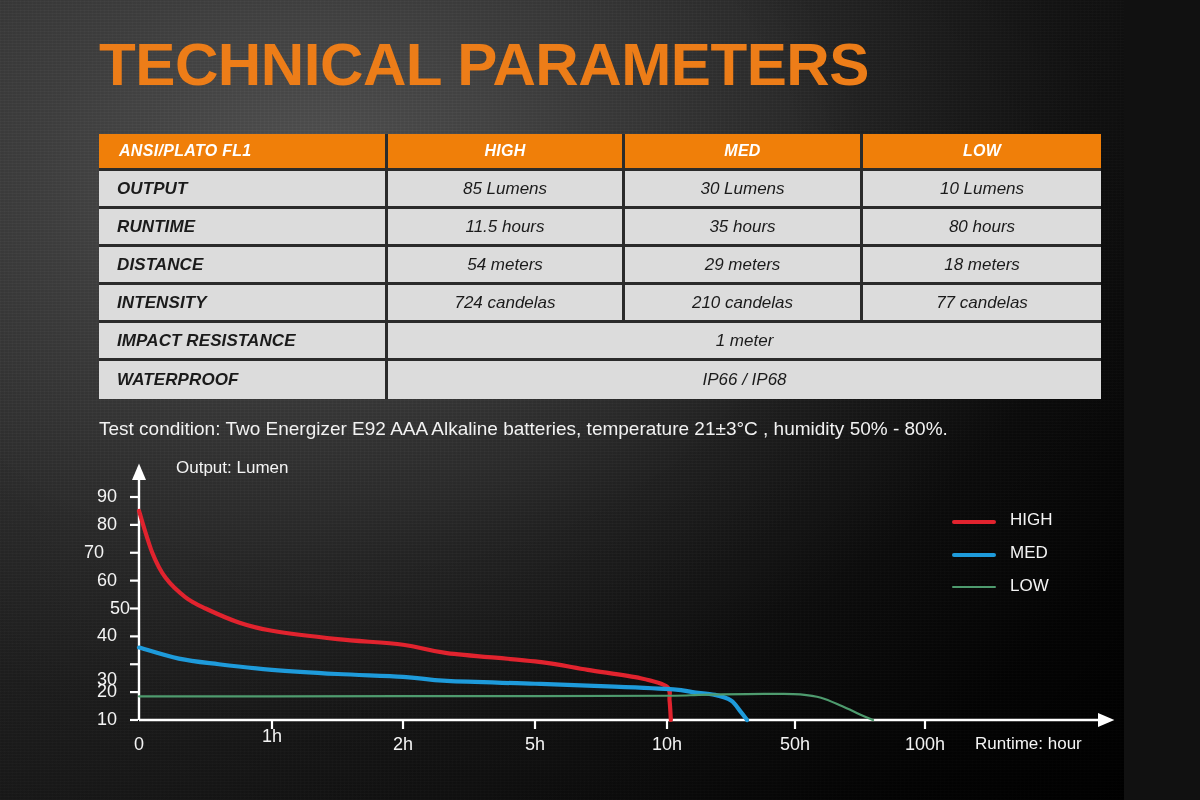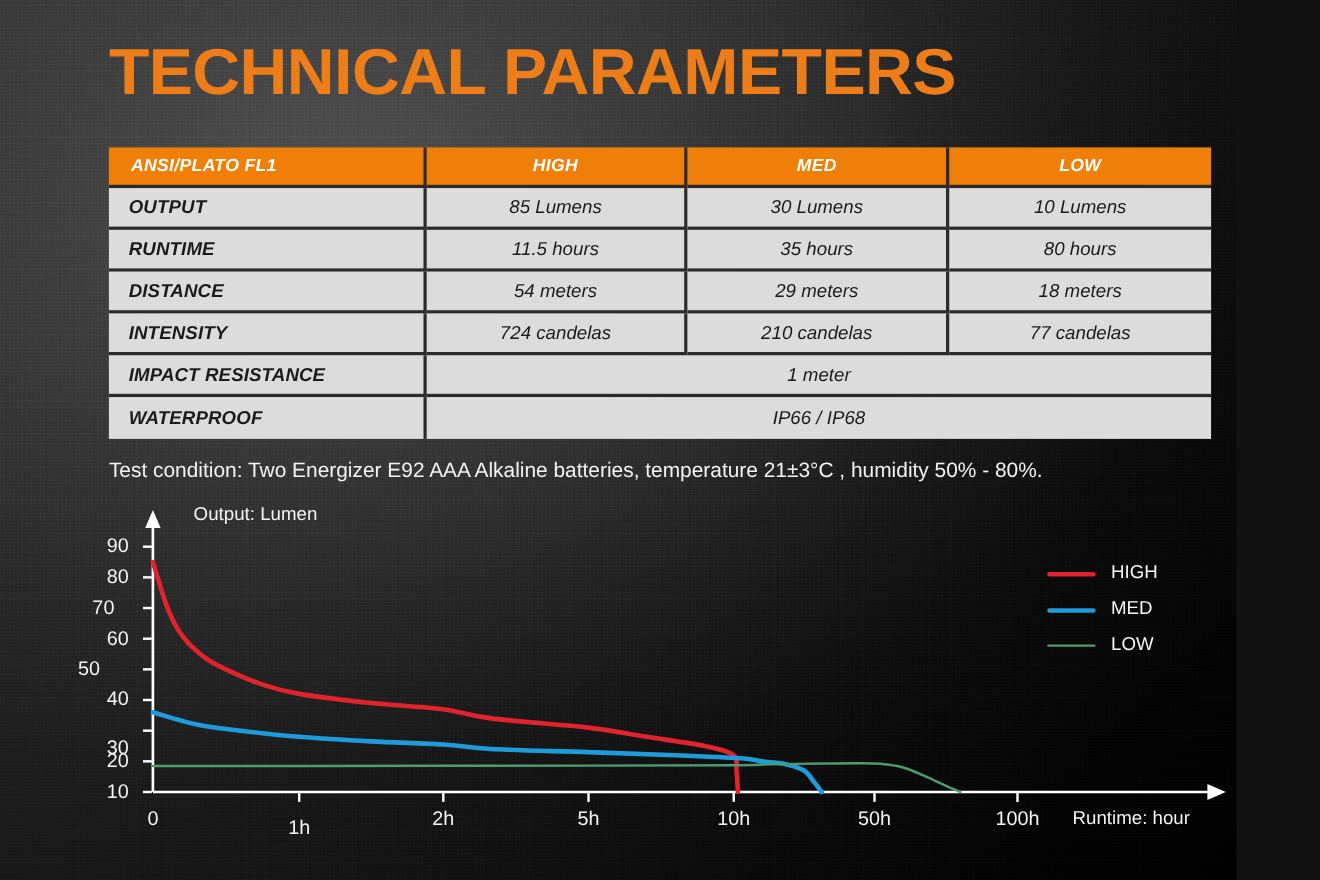--- a/index.html
+++ b/index.html
@@ -199,27 +199,27 @@
         <line x1="925" y1="281" x2="925" y2="289" stroke="#ffffff" stroke-width="2.2"></line>
         <path d="M139.00,70.94 C141.22,77.91 147.87,101.60 152.30,112.75 C156.73,123.90 160.06,130.40 165.60,137.84 C171.14,145.27 178.90,152.24 185.55,157.35 C192.20,162.46 196.63,164.32 205.50,168.50 C214.37,172.68 227.67,178.72 238.75,182.44 C249.83,186.15 255.54,188.01 272.00,190.80 C288.46,193.59 315.67,196.84 337.50,199.16 C359.33,201.49 384.75,202.41 403.00,204.74 C421.25,207.06 425.00,210.31 447.00,213.10 C469.00,215.89 511.53,218.68 535.00,221.46 C558.47,224.25 570.20,227.04 587.80,229.82 C605.40,232.61 627.40,235.40 640.60,238.19 C653.80,240.97 662.17,242.83 667.00,246.55 C671.83,250.27 668.92,254.91 669.56,260.49 C670.20,266.06 670.63,276.75 670.84,280.00" fill="none" stroke="#E1232E" stroke-width="4.2" stroke-linecap="round" stroke-linejoin="round"></path>
         <path d="M139.00,207.53 C145.65,209.38 165.60,215.89 178.90,218.68 C192.20,221.46 203.28,222.39 218.80,224.25 C234.32,226.11 252.22,228.20 272.00,229.82 C291.78,231.45 315.67,232.84 337.50,234.01 C359.33,235.17 384.75,235.63 403.00,236.79 C421.25,237.96 425.00,239.81 447.00,240.97 C469.00,242.14 507.13,242.83 535.00,243.76 C562.87,244.69 591.13,245.62 614.20,246.55 C637.27,247.48 660.33,248.41 673.40,249.34 C686.47,250.27 685.67,251.20 692.60,252.13 C699.53,253.05 708.60,253.52 715.00,254.91 C721.40,256.31 726.73,257.70 731.00,260.49 C735.27,263.28 737.93,268.39 740.60,271.64 C743.27,274.89 745.93,278.61 747.00,280.00" fill="none" stroke="#1E9BDB" stroke-width="4.2" stroke-linecap="round" stroke-linejoin="round"></path>
         <path d="M139.00,256.31 C161.17,256.31 206.00,256.35 272.00,256.31 C338.00,256.26 469.17,256.12 535.00,256.03 C600.83,255.93 639.67,255.93 667.00,255.75 C694.33,255.56 685.67,255.19 699.00,254.91 C712.33,254.63 733.67,254.26 747.00,254.08 C760.33,253.89 770.13,253.75 779.00,253.80 C787.87,253.84 793.20,253.70 800.20,254.35 C807.20,255.01 814.07,255.75 821.00,257.70 C827.93,259.65 835.30,263.27 841.80,266.06 C848.30,268.85 854.80,272.10 860.00,274.43 C865.20,276.75 870.83,279.07 873.00,280.00" fill="none" stroke="#4E9B6E" stroke-width="2.2" stroke-linecap="round" stroke-linejoin="round"></path>
       </svg>
     <div id="chart-labels">
         <div class="ylabel" style="left: 77px; top: 269px;">10</div>
         <div class="ylabel" style="left: 77px; top: 241.125px; text-align: right;">20</div>
         <div class="ylabel" style="left: 77px; top: 229px;">30</div>
         <div class="ylabel" style="left: 77px; top: 185.375px;">40</div>
-        <div class="ylabel" style="left: 61px; top: 157.5px; text-align: center;">50</div>
+        <div class="ylabel" style="left: 90px; top: 157.5px;">50</div>
         <div class="ylabel" style="left: 77px; top: 129.625px;">60</div>
         <div class="ylabel" style="left: 64px; top: 101.75px; text-align: right;">70</div>
         <div class="ylabel" style="left: 77px; top: 73.875px;">80</div>
         <div class="ylabel" style="left: 77px; top: 46px;">90</div>
         <div class="xlabel" style="left: 104px; top: 294px;">0</div>
-        <div class="xlabel" style="left: 237px; top: 302px;">1h</div>
+        <div class="xlabel" style="left: 237px; top: 286px;">1h</div>
         <div class="xlabel" style="left: 368px; top: 294px;">2h</div>
         <div class="xlabel" style="left: 500px; top: 294px;">5h</div>
         <div class="xlabel" style="left: 632px; top: 294px;">10h</div>
         <div class="xlabel" style="left: 760px; top: 294px;">50h</div>
         <div class="xlabel" style="left: 890px; top: 294px;">100h</div>
         <div class="axis-title" style="left: 176px; top: 18px;">Output: Lumen</div>
         <div class="axis-title" style="left: 975px; top: 294px;">Runtime: hour</div>
         <div class="legend-swatch" style="left: 952px; top: 80px; width: 44px; background: rgb(225, 35, 46); height: 4px;"></div>
         <div class="legend-label" style="left: 1010px; top: 70px;">HIGH</div>
         <div class="legend-swatch" style="left: 952px; top: 113px; width: 44px; background: rgb(30, 155, 219); height: 4px;"></div>

